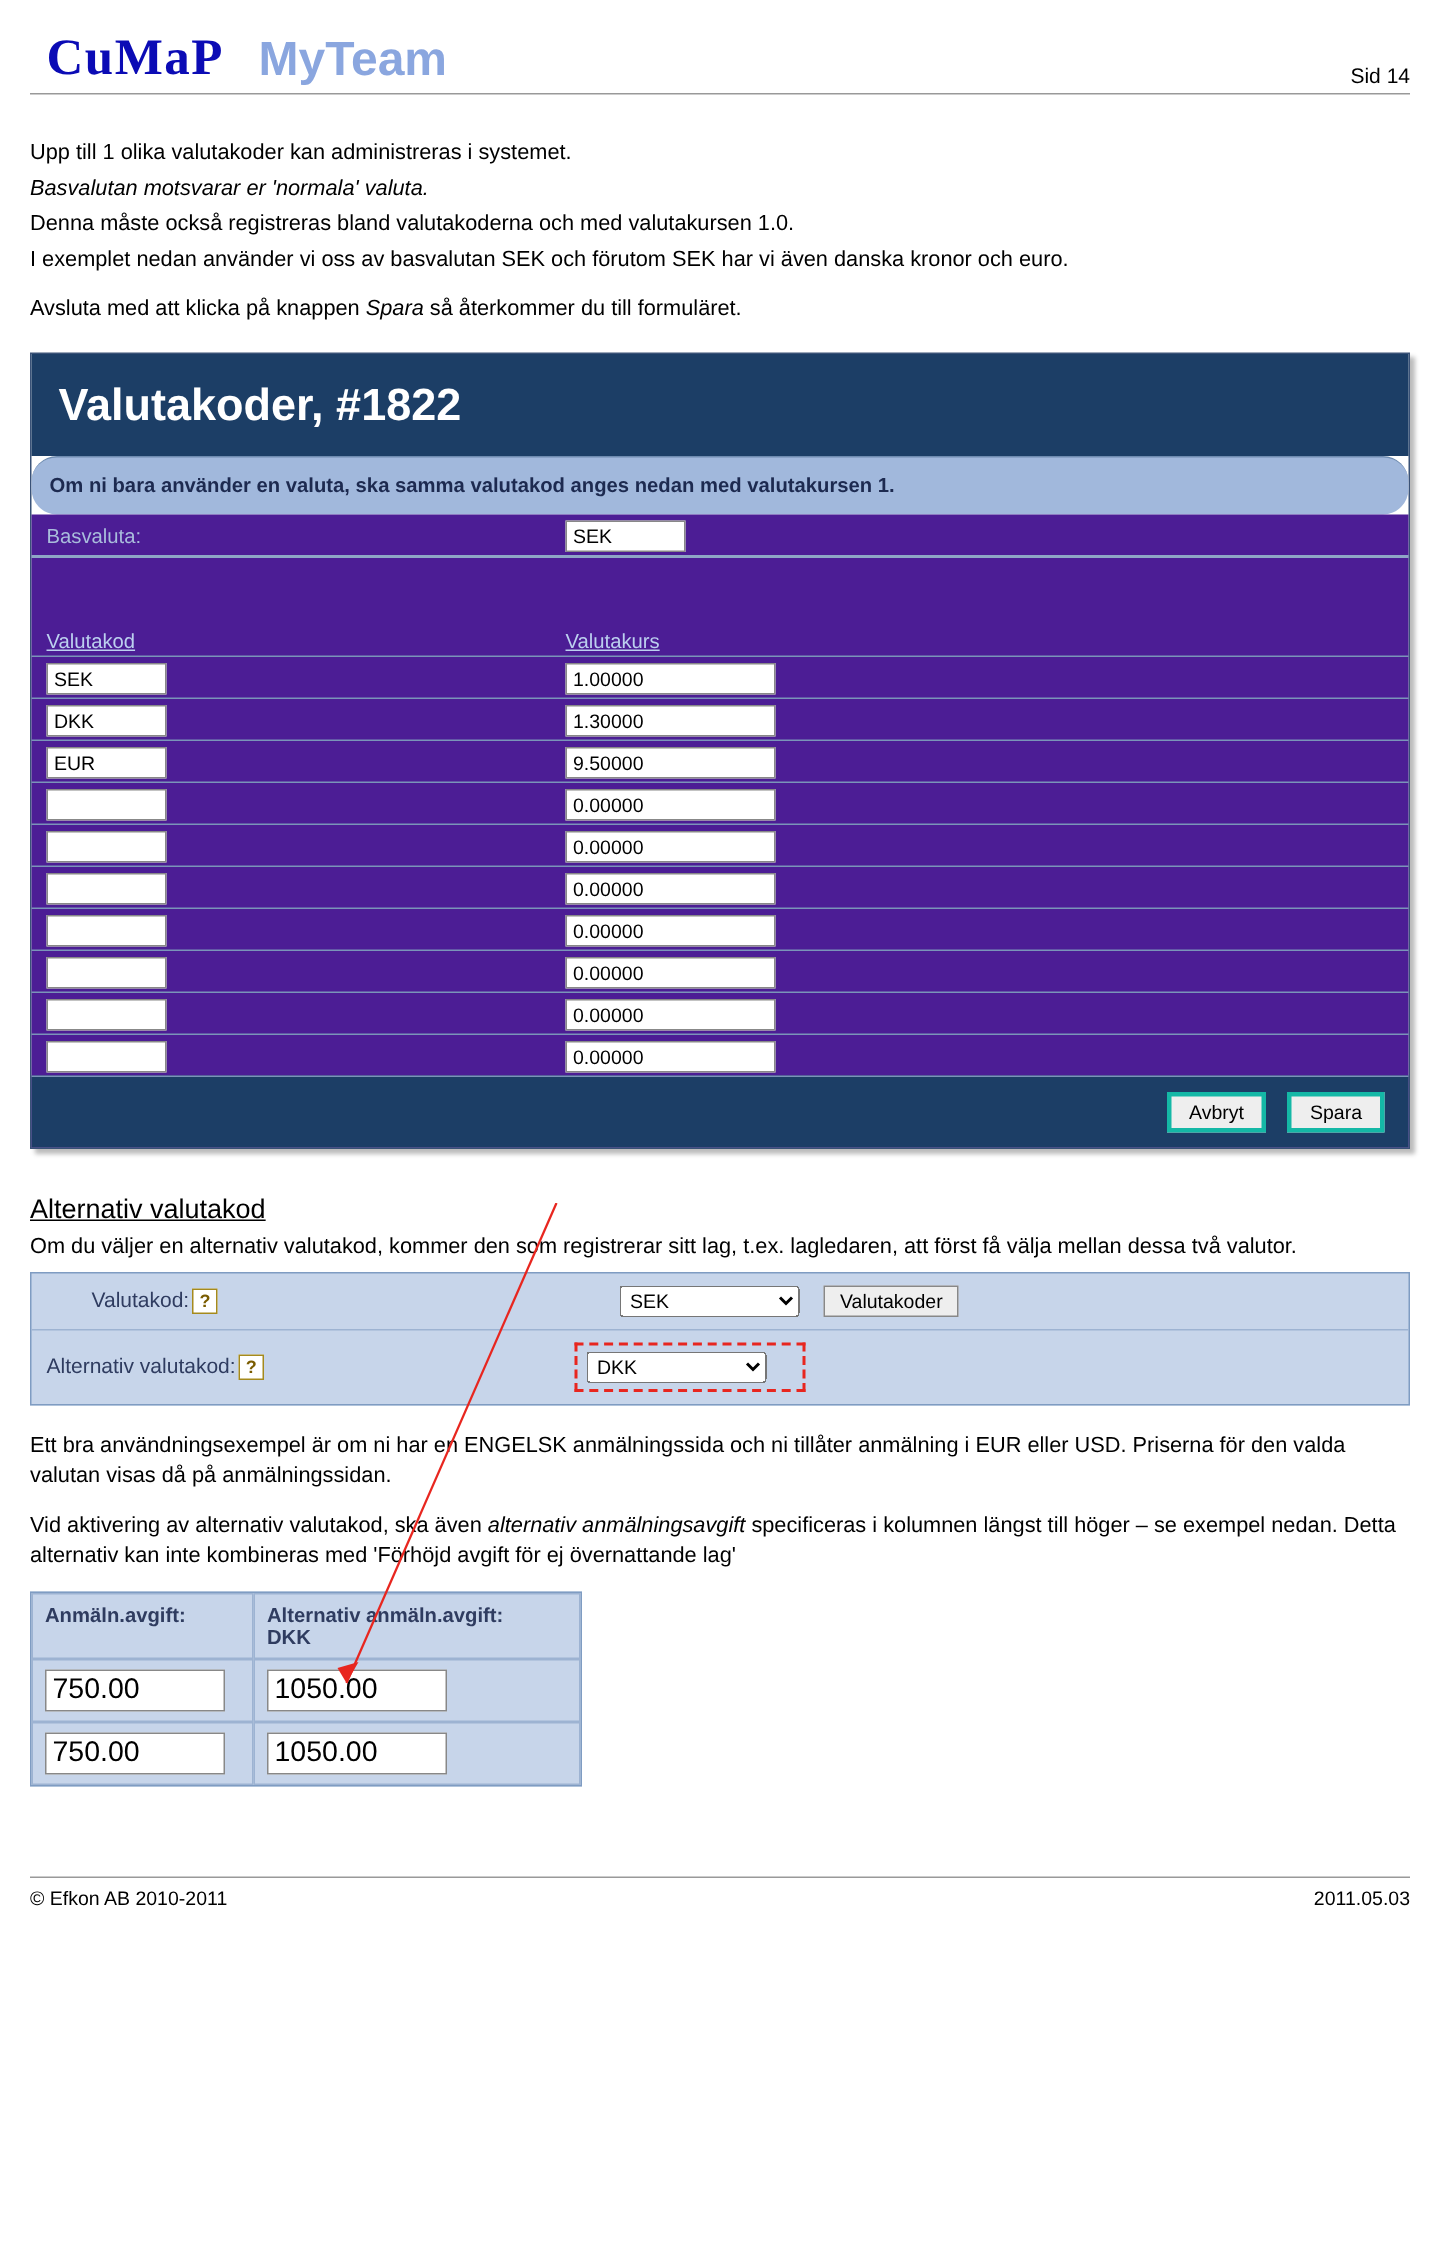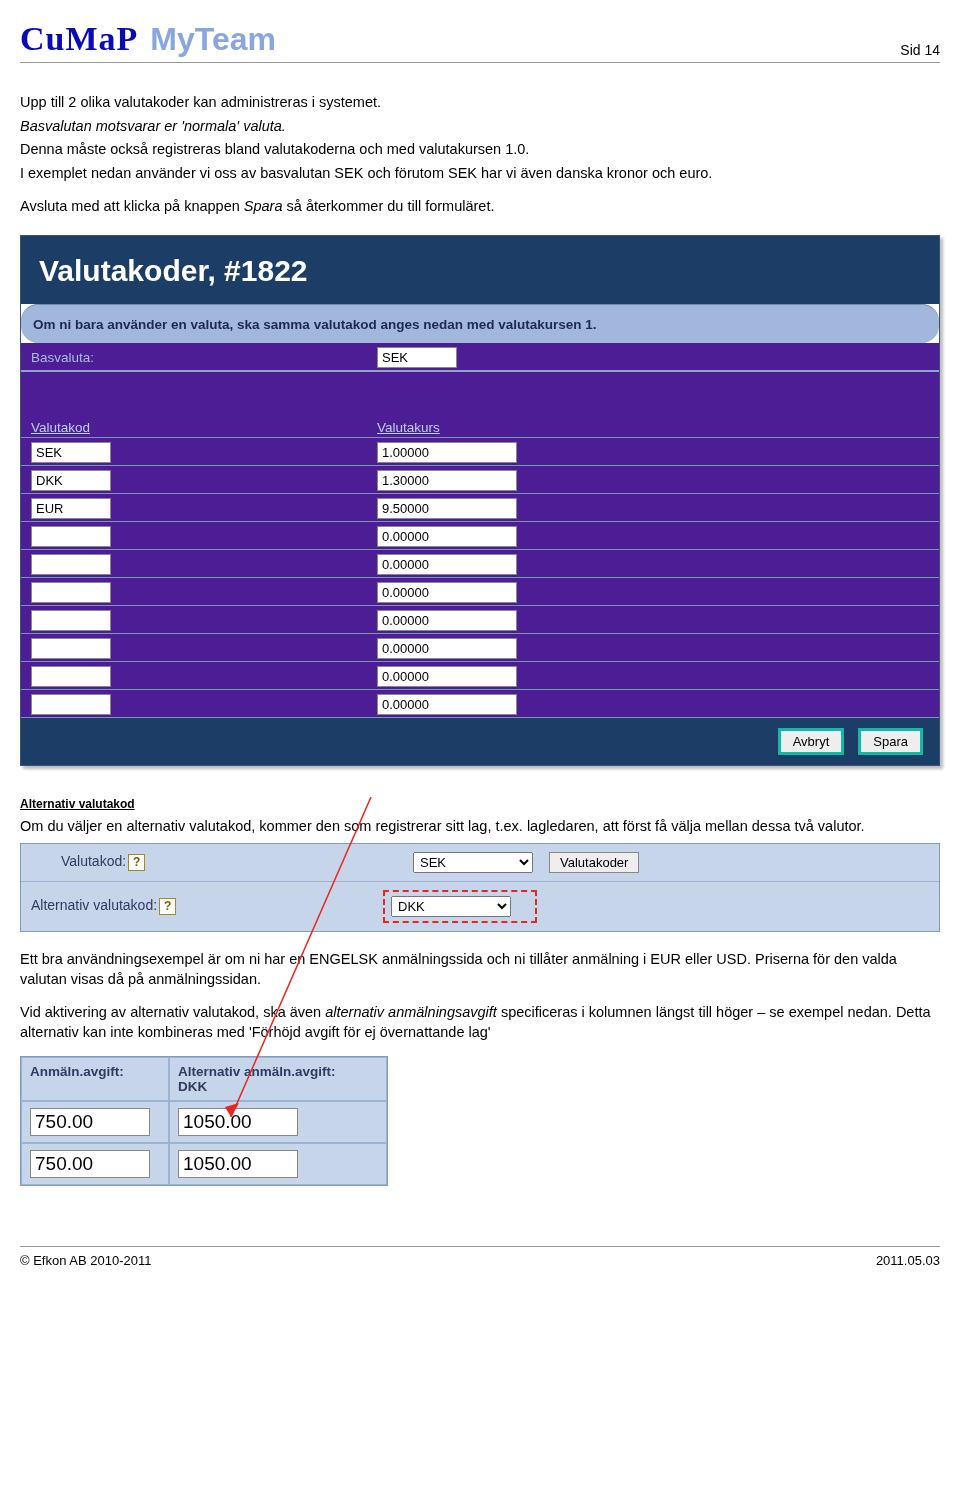--- a/index.html
+++ b/index.html
@@ -1,18 +1,18 @@
 <!DOCTYPE html>
 <html><head>
 <meta charset="utf-8">
 <style>
   body { margin:0; font-family: Arial, Helvetica, sans-serif; background:#fff; color:#000; }
   .page { width:920px; margin:0 auto; padding:20px 20px 10px 20px; position:relative; }
   .top-row { display:flex; justify-content:space-between; align-items:flex-end; }
-  .logo { display:flex; align-items:flex-end; gap:8px; }
+  .logo { display:flex; align-items:flex-end; gap:19px;margin-left:11px; }
   .logo-cumap { font-family: "Comic Sans MS", cursive; font-weight:bold; font-size:34px; color:#0b0bb5; letter-spacing:1px; }
   .logo-myteam { font-family: Arial; font-weight:bold; font-size:32px; color:#8aa6df; margin-left:4px; }
   .page-num { font-size:14px; }
   hr.header-rule { border:none; border-top:1px solid #999; margin:4px 0 30px 0; }
   p { font-size:14.5px; line-height:1.35; margin:0 0 4px 0; }
   .block { margin-bottom:18px; }
   .italic { font-style:italic; }
   .em { font-style:italic; }
   .panel { border:1px solid #3a5277; margin-bottom:6px; box-shadow:3px 3px 3px #bbb; }
   .panel-dark { background:#1c3e66; padding:8px 0 10px 0; }
@@ -24,21 +24,21 @@
   .row.head { border-top:2px solid #8ea6c6; padding-top:8px; }
   .lbl { width:340px; font-size:13.5px; color:#c9d6ea; }
   .lbl.small { color:#a9bddc; }
   .hlink { color:#bcd0ef; text-decoration:underline; font-size:13.5px;margin-top:40px; }
   .input { font-family:Arial; font-size:13px; padding:2px 4px; border:1px solid #888; background:#fff; color:#000; }
   .input.code { width:70px; }
   .input.rate { width:130px; }
   .input.base { width:70px; margin-left:0; }
   .btn-row { display:flex; justify-content:flex-end; gap:14px; padding:10px 16px 10px 10px; background:#1c3e66; border-top:1px solid #7a94b9; }
   .btn { background:#eee; border:3px solid #14b8a6; font-size:13px; padding:3px 12px; cursor:pointer; }
-  .section-head { font-weight:bold; text-decoration:underline; font-size:12px; }
+  .section-head { font-weight:normal; text-decoration:underline; font-size:18px; }
   .light-panel { background:#c7d5ea; border:1px solid #7f9cc2; padding:0; margin-top:6px; }
   .lp-row { display:flex; align-items:center; padding:8px 10px; gap:6px; border-top:1px solid #9db3d2; }
   .lp-row:first-child { border-top:none;padding-left:40px; }
   .lp-label { width:200px; font-size:14px; color:#2f3c60; }
   .help { display:inline-block; width:15px; height:15px; background:#fff; border:1px solid #a58a1d; color:#7a5c00; font-weight:bold; font-size:12px; text-align:center; line-height:15px; margin-left:2px; }
   select.sel { font-size:13px; padding:1px 2px; width:120px; }
   .btn2 { background:#eee; border:1px solid #888; font-size:13px; padding:2px 10px; margin-left:10px; }
   .red-dash { border:2px dashed #e8261f; padding:4px 24px 4px 6px; display:inline-block; position:relative; }
   .arrow-svg { position:absolute; pointer-events:none; }
   .tbl2 { background:#c7d5ea; border:1px solid #7f9cc2; display:inline-block; margin-top:10px; }
@@ -56,21 +56,21 @@
   <div class="top-row">
     <div class="logo">
       <span class="logo-cumap">CuMaP</span>
       <span class="logo-myteam">MyTeam</span>
     </div>
     <div class="page-num">Sid 14</div>
   </div>
   <hr class="header-rule">
 
   <div class="block">
-    <p>Upp till 2 olika valutakoder kan administreras i systemet.</p>
+    <p>Upp till 1 olika valutakoder kan administreras i systemet.</p>
     <p><span class="italic">Basvalutan motsvarar er 'normala' valuta.</span></p>
     <p>Denna måste också registreras bland valutakoderna och med valutakursen 1.0.</p>
     <p>I exemplet nedan använder vi oss av basvalutan SEK och förutom SEK har vi även danska kronor och euro.</p>
     <p style="margin-top:14px;">
       <span>Avsluta med att klicka på knappen </span><span class="em">Spara</span><span> så återkommer du till formuläret.</span>
     </p>
   </div>
 
   <div class="panel">
     <div class="panel-dark">

